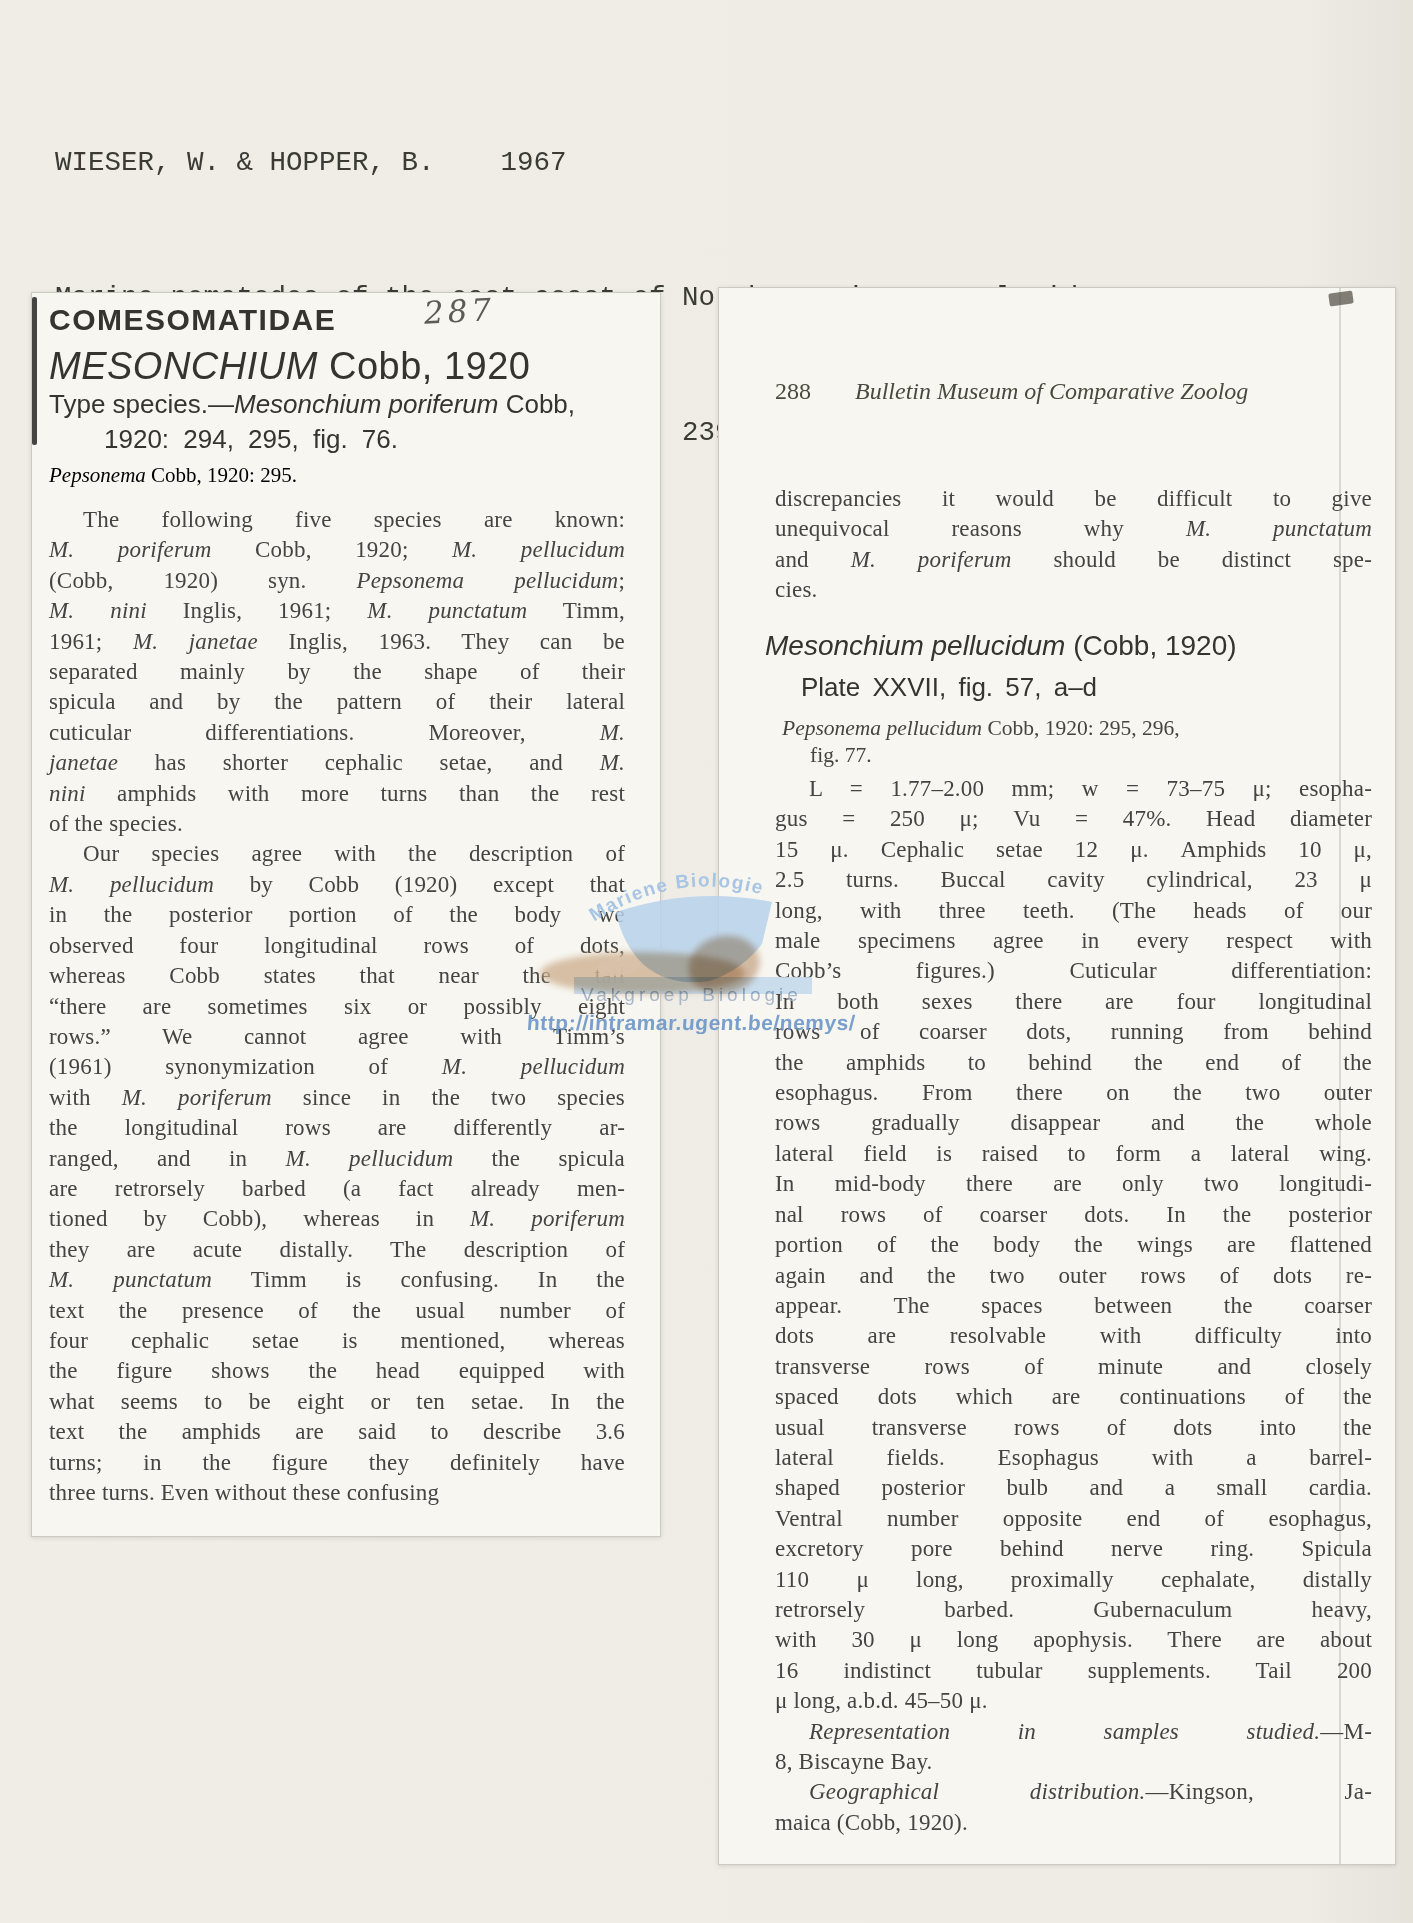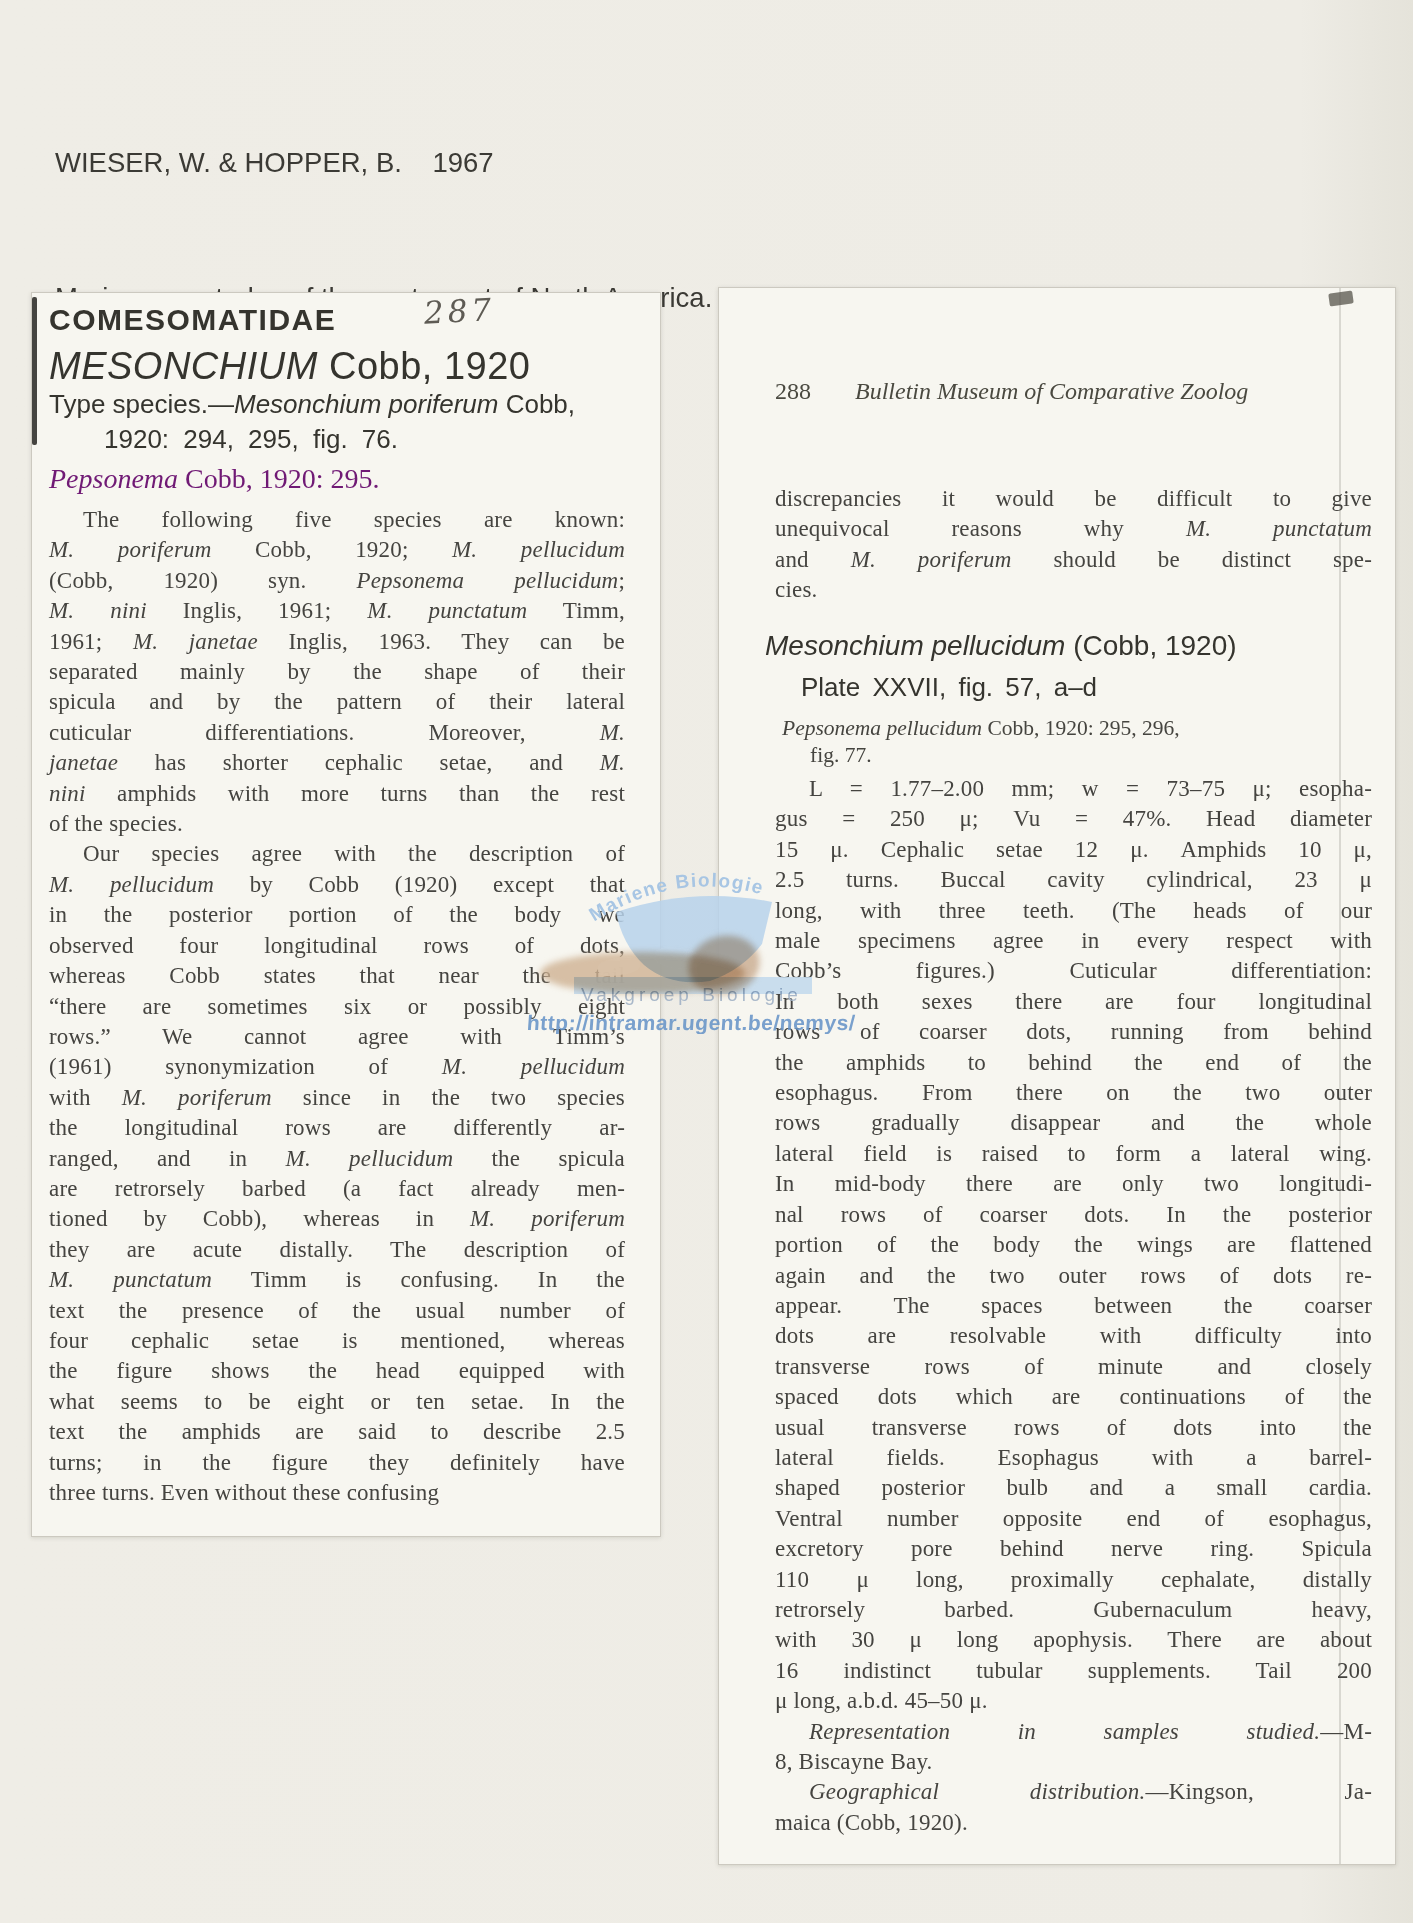--- a/index.html
+++ b/index.html
@@ -7,21 +7,21 @@
     position:relative;
     width:1413px;height:1923px;
     margin:0 auto;
     background:linear-gradient(90deg,#efede6 0%,#eeece5 92%,#e8e6de 97%,#e5e3da 100%);
     overflow:hidden;
     font-family:"Liberation Serif", serif;
   }
   
   .typed{
     position:absolute;left:55px;top:50px;width:1320px;
-    font-family:Liberation Sans, sans-serif;
+    font-family:Liberation Mono, monospace;
     font-size:27.5px;line-height:45px;color:#3b3a35;
     white-space:pre;letter-spacing:0px;
   }
   .typed .tline{height:45px;}
   .typed u{text-underline-offset:5px;}
   
   .clip{
     position:absolute;background:#f7f6f0;
     border:1px solid rgba(150,146,132,0.45);
     box-shadow:0 1px 4px rgba(90,86,70,0.18);
@@ -35,21 +35,21 @@
   .sans{font-family:"Liberation Sans", sans-serif;color:#35342e;}
   .family-head{position:absolute;left:17px;top:10px;font-size:30px;font-weight:700;letter-spacing:1.5px;}
   .hand-num{
     position:absolute;left:392px;top:0px;
     font-family:"DejaVu Serif", serif;font-style:italic;
     font-size:31px;color:#5e5b54;letter-spacing:4px;transform:rotate(-3deg);
   }
   .genus-head{position:absolute;left:17px;top:52px;font-size:38px;letter-spacing:0.5px;}
   .type-l1{position:absolute;left:17px;top:96px;font-size:26px;}
   .type-l2{position:absolute;left:72px;top:131px;font-size:26px;word-spacing:7px;}
-  .syn-single{position:absolute;left:17px;top:170px;font-size:28px;color:#701a75;}
+  .syn-single{position:absolute;left:17px;top:170px;font-size:21px;color:#000000;}
   
   .runhead{position:absolute;left:0;top:90px;width:100%;height:34px;overflow:hidden;color:#4a4940;padding-left:24px;}
   .pageno{position:absolute;left:56px;top:0;font-size:24px;}
   .jtitle{position:absolute;left:136px;top:0;font-size:24px;font-style:italic;white-space:nowrap;}
   
   .species-head{position:absolute;left:46px;top:342px;font-size:28px;}
   .plate-line{position:absolute;left:82px;top:384px;font-size:26px;word-spacing:5px;}
   .synblock{position:absolute;left:63px;top:427px;width:600px;font-size:21.5px;line-height:27px;color:#45443f;}
   .synblock .pline{text-align:left !important;text-align-last:left !important;}
   .synblock .pline:nth-child(2){padding-left:28px;}
@@ -128,21 +128,21 @@
         <div class="pline">the longitudinal rows are differently ar-</div>
         <div class="pline">ranged, and in <i>M. pellucidum</i> the spicula</div>
         <div class="pline">are retrorsely barbed (a fact already men-</div>
         <div class="pline">tioned by Cobb), whereas in <i>M. poriferum</i></div>
         <div class="pline">they are acute distally. The description of</div>
         <div class="pline"><i>M. punctatum</i> Timm is confusing. In the</div>
         <div class="pline">text the presence of the usual number of</div>
         <div class="pline">four cephalic setae is mentioned, whereas</div>
         <div class="pline">the figure shows the head equipped with</div>
         <div class="pline">what seems to be eight or ten setae. In the</div>
-        <div class="pline">text the amphids are said to describe 2.5</div>
+        <div class="pline">text the amphids are said to describe 3.6</div>
         <div class="pline">turns; in the figure they definitely have</div>
         <div class="pline last">three turns. Even without these confusing</div>
       </div>
   </div>
 
   <div class="clip" id="clip-right">
     <div class="crease"></div>
     <div class="smudge"></div>
     <div class="runhead">
       <span class="pageno">288</span>

